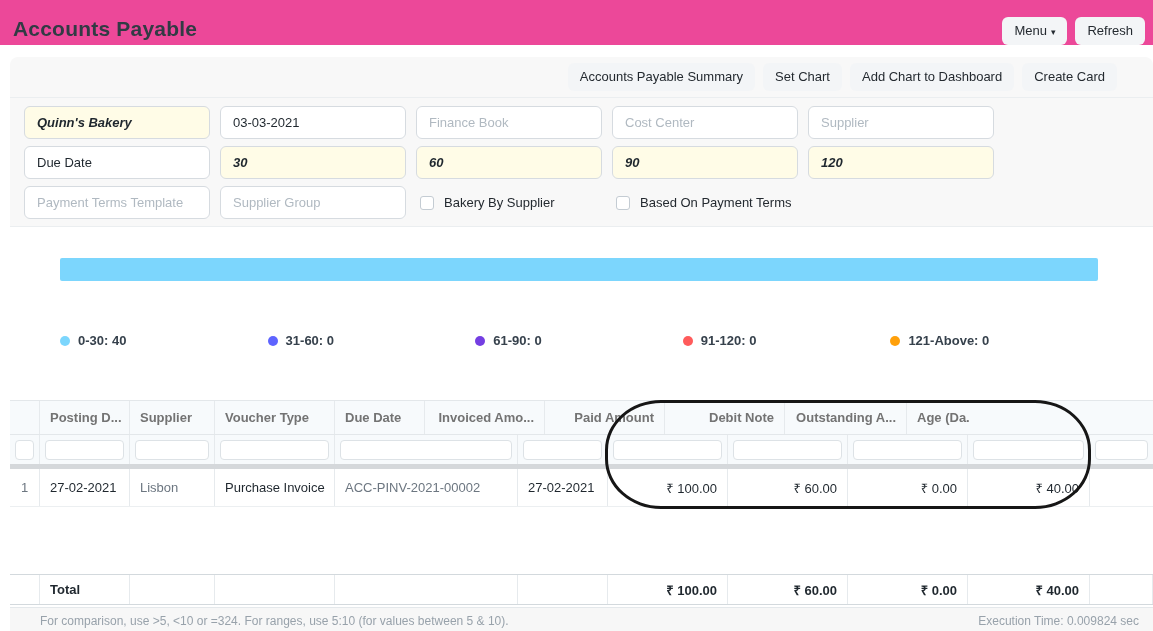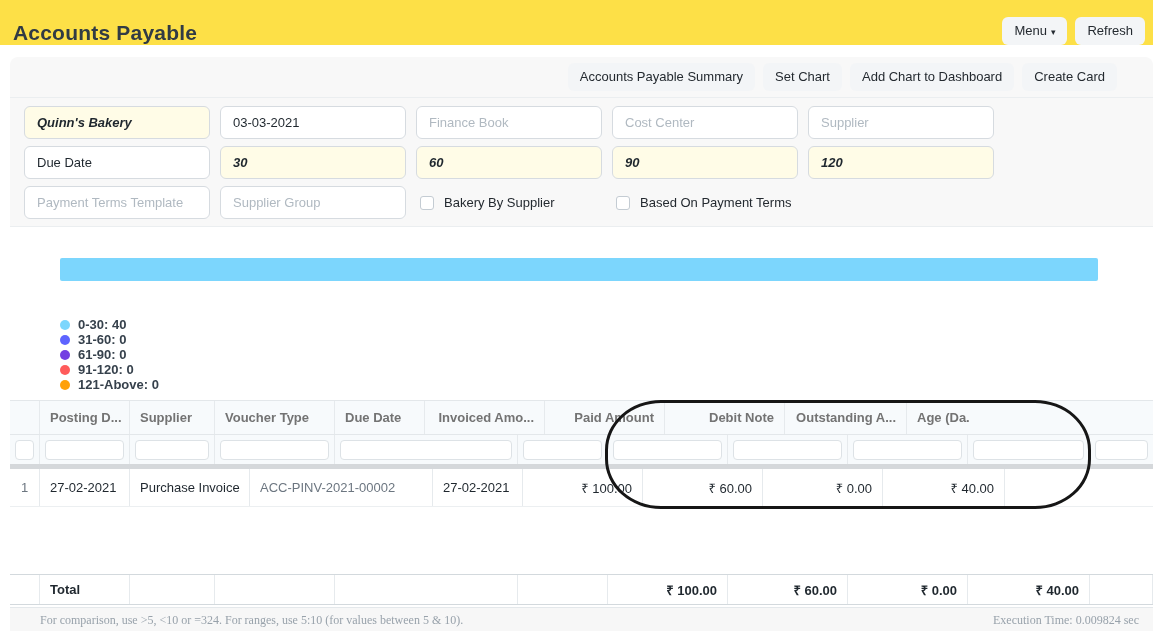--- a/index.html
+++ b/index.html
@@ -3,21 +3,21 @@
 <meta charset="utf-8">
 <style>
   * { box-sizing: border-box; margin: 0; padding: 0; }
   html,body { width:1153px; height:631px; }
   body {
     font-family: "Liberation Sans", sans-serif;
     background:#ffffff; color:#1f272e; position:relative; overflow:hidden;
     font-size:13px;
   }
   
-  .navbar { height:45px; display:flex; align-items:flex-end; justify-content:space-between; padding:4px 8px 0 13px; background:#fde047; }
+  .navbar { height:45px; display:flex; align-items:flex-start; justify-content:space-between; padding:17px 8px 0 13px; background:#ec4899; }
   .page-title { font-size:21px; font-weight:700; color:#313b44; letter-spacing:.2px; }
   .nav-actions { display:flex; gap:8px; }
   .btn {
     background:#f3f5f7; border:none; border-radius:6px; color:#242a30;
     font-size:13px; padding:6px 12px; height:28px; line-height:16px;
     font-family:"Liberation Sans",sans-serif; cursor:pointer; white-space:nowrap;
   }
   .caret { font-size:9px; margin-left:4px; color:#242a30; }
   
   .card { position:absolute; left:10px; top:57px; width:1143px; height:574px; background:#fff; border-radius:8px 8px 0 0; overflow:hidden; }
@@ -33,21 +33,21 @@
   }
   .f-input::placeholder { color:#b0b9c1; }
   .f-filled { background:#fffce7; font-weight:700;font-style:italic; }
   .cb-group { width:186px; height:33px; display:flex; align-items:center; gap:10px; padding-left:4px; }
   .cb { appearance:none; -webkit-appearance:none; width:14px; height:14px; border:1px solid #c4ccd3; border-radius:3px; background:#fff; cursor:pointer; flex:none; }
   .cb-label { font-size:13px; color:#242a30; }
   
   .chart-section { background:#fff; height:173px; padding:31px 55px 0 50px; }
   .pct-bar { height:23px; width:100%; display:flex; border-radius:2px; overflow:hidden; background:#fff; }
   .pct-seg { height:100%; }
-  .legend { display:flex; margin-top:36px;flex-direction:column; }
+  .legend { display:flex; margin-top:52px; }
   .legend-item { width:208px; display:flex; align-items:center; gap:8px; }
   .legend-dot { width:10px; height:10px; border-radius:50%; flex:none; }
   .legend-label { font-size:13px; font-weight:600; color:#36414c; }
   
   .dt { width:100%; }
   .dt-row { display:flex; width:100%; }
   .cell { flex:none; display:flex; align-items:center; padding:0 10px; border-right:1px solid #e6eaed; overflow:hidden; white-space:nowrap; }
   .c0 { width:30px; justify-content:center; padding:0 4px; }
   .c1 { width:90px; } .c2 { width:85px; } .c3 { width:120px; } .c4 { width:183px; }
   .c5 { width:90px; } .c6 { width:120px; } .c7 { width:120px; } .c8 { width:120px; }
@@ -59,21 +59,21 @@
   .dt-filterrow .cell { padding:0 5px; }
   .col-filter { width:100%; height:20px; border:1px solid #dde2e6; border-radius:4px; background:#fff; outline:none; }
   .scrollband { height:5px; background:#d5d8db; width:100%; }
   .dt-datarow { height:38px; background:#fff; border-bottom:1px solid #eceff1; font-size:13px; }
   .muted { color:#6c7680; }
   .blank-zone { height:67px; background:#fff; }
   .dt-totalrow { height:31px; background:#fff; border-top:1px solid #d3d9dd; border-bottom:1px solid #d3d9dd; font-weight:700; }
   .dt-totalrow .cell { border-right:1px solid #e6eaed; }
   
   .report-footer { height:26px; margin-top:2px; background:#f7f7f7; border-top:1px solid #e4e8eb; display:flex; align-items:center; justify-content:space-between; padding:0 14px 0 30px; }
-  .footer-text { font-size:12px; color:#98a2ab;font-family:Liberation Serif, serif; }
+  .footer-text { font-size:12px; color:#98a2ab; }
   
   .annotation-oval {
     position:absolute; left:605px; top:400px; width:486px; height:109px;
     border:3px solid #161616; border-radius:56px / 50px; pointer-events:none; z-index:50;
   }
 </style>
 </head>
 <body>
 
 <div class="navbar">
@@ -202,20 +202,21 @@
       <div class="cell c10">
           <input class="col-filter" style="">
         </div>
     </div>
 
     <div class="scrollband"></div>
 
     <div class="dt-row dt-datarow">
       <div class="cell c0 muted">1</div>
       <div class="cell c1">27-02-2021</div>
+      <div class="cell c2 muted">Lisbon</div>
       <div class="cell c3">Purchase Invoice</div>
       <div class="cell c4 muted">ACC-PINV-2021-00002</div>
       <div class="cell c5">27-02-2021</div>
       <div class="cell c6 num">₹ 100.00</div>
       <div class="cell c7 num">₹ 60.00</div>
       <div class="cell c8 num">₹ 0.00</div>
       <div class="cell c9 num">₹ 40.00</div>
       <div class="cell c10"></div>
     </div>
 

